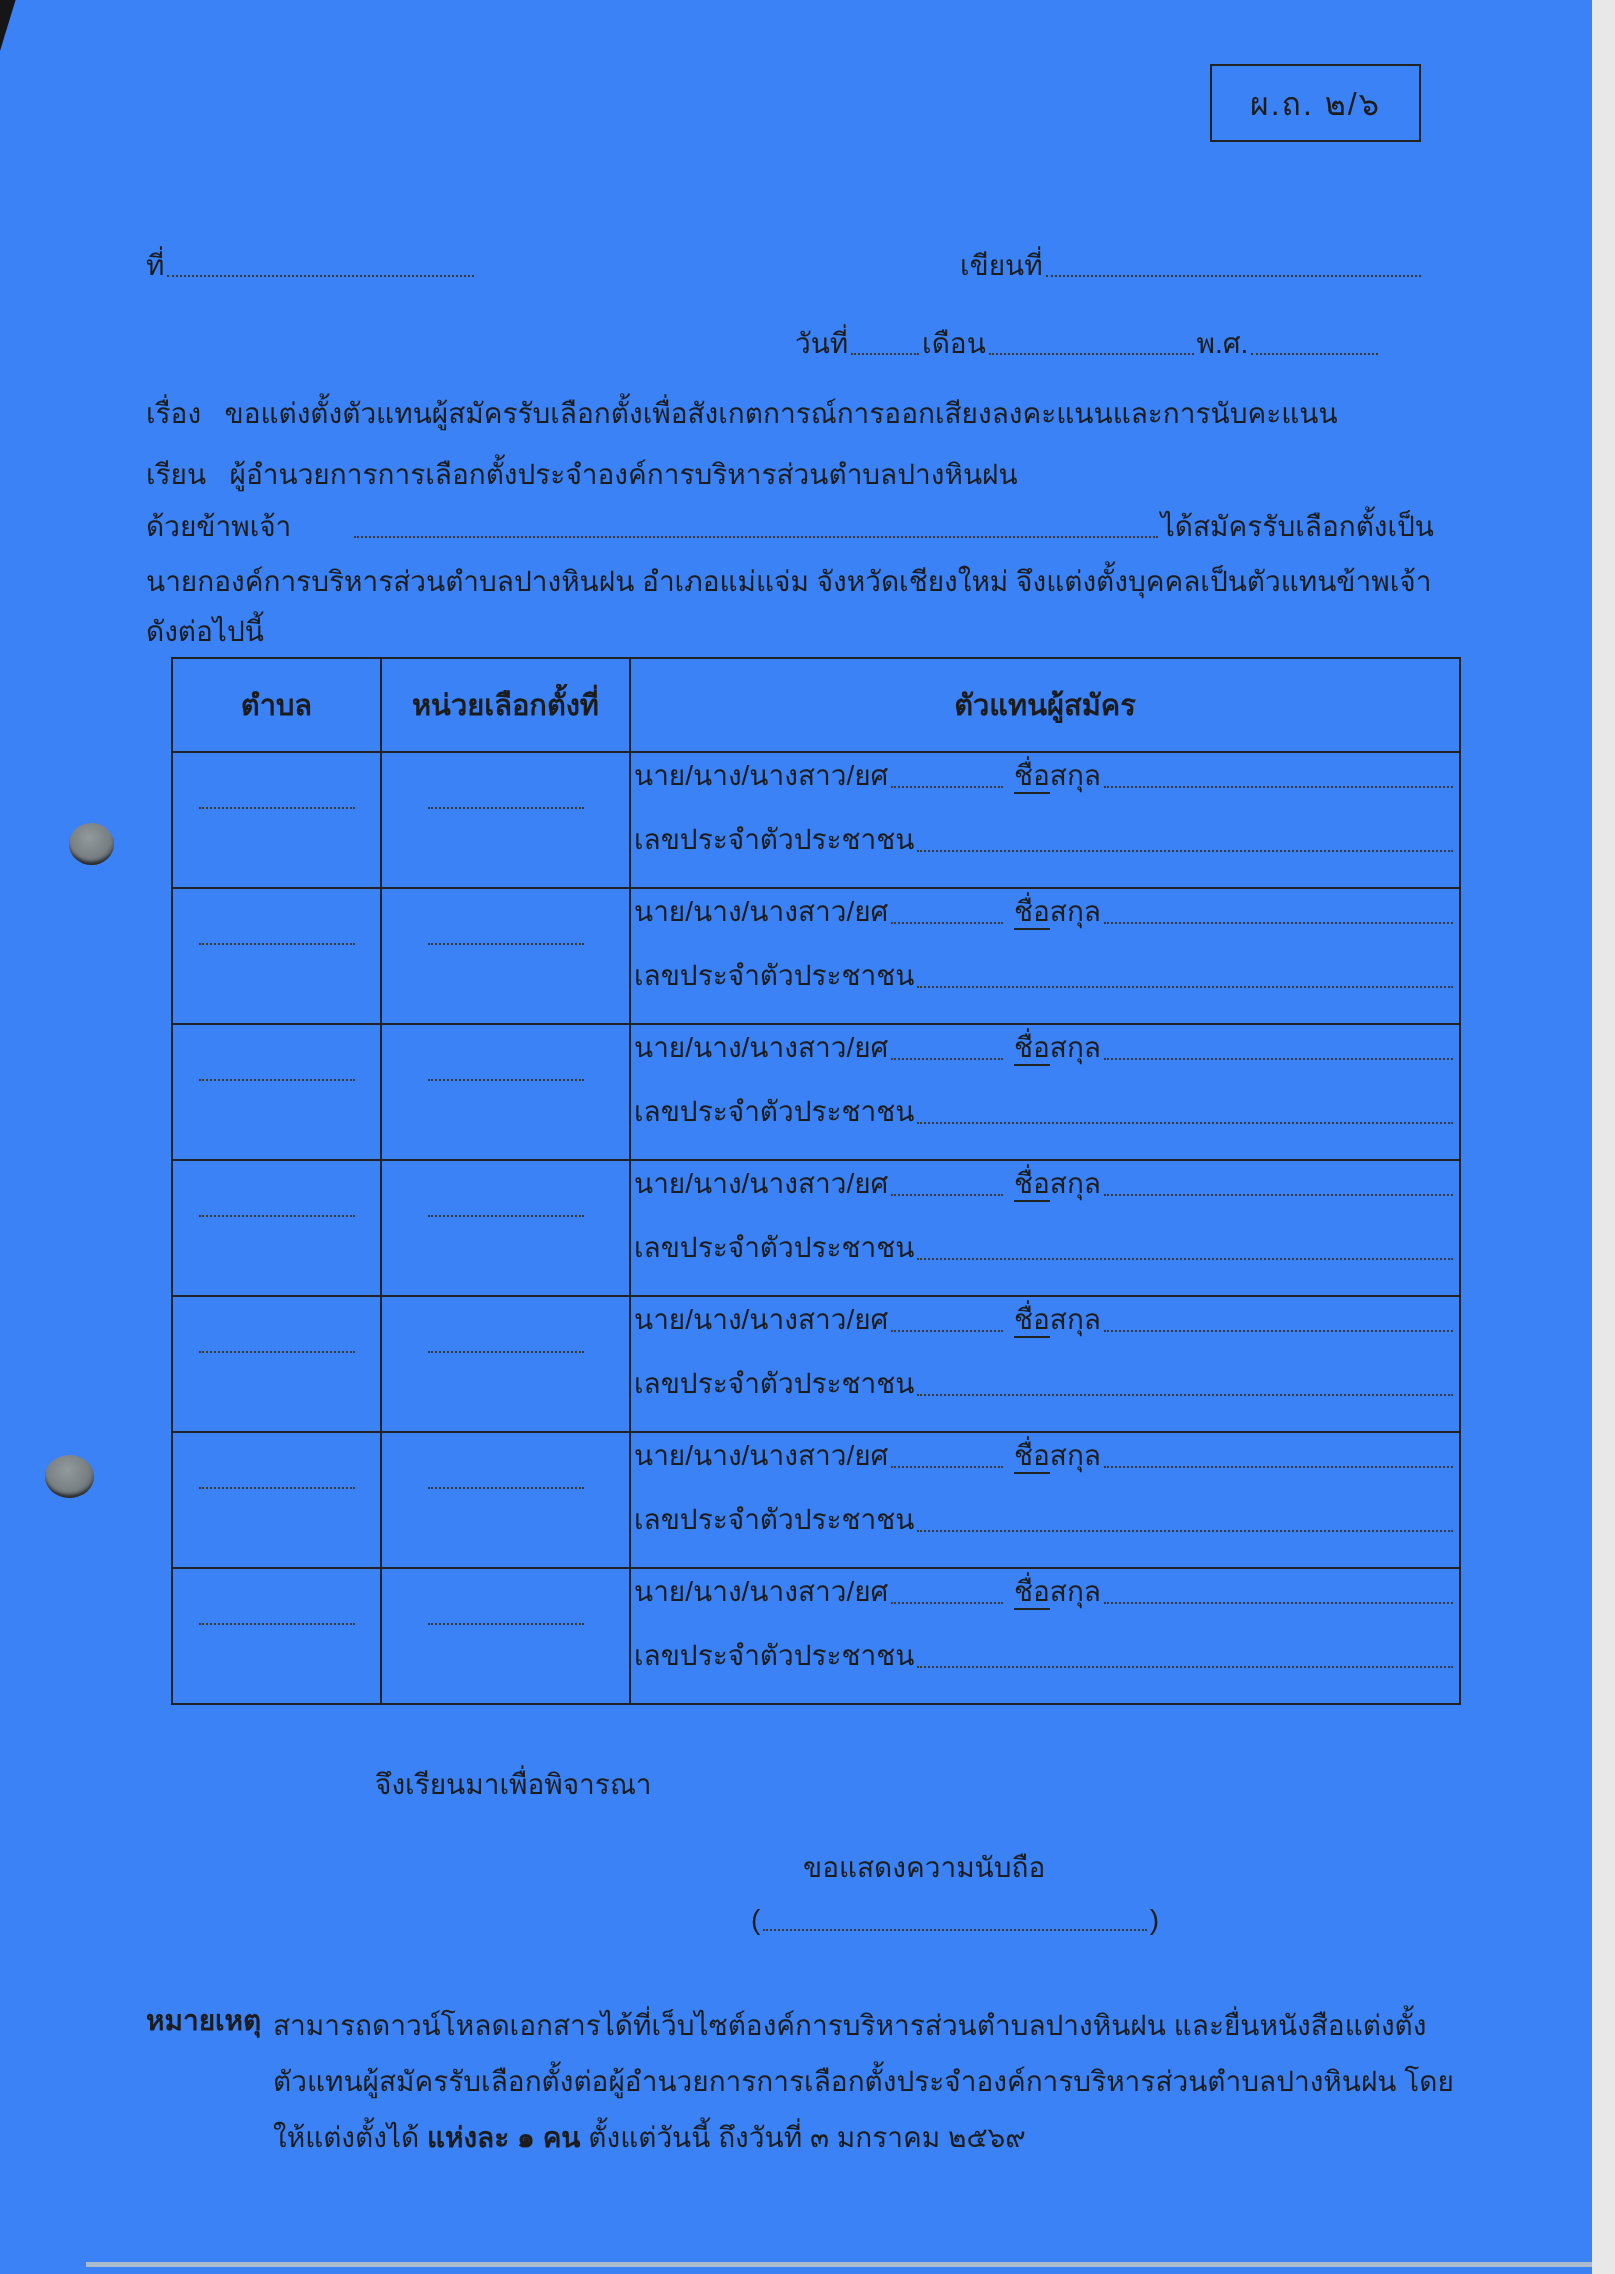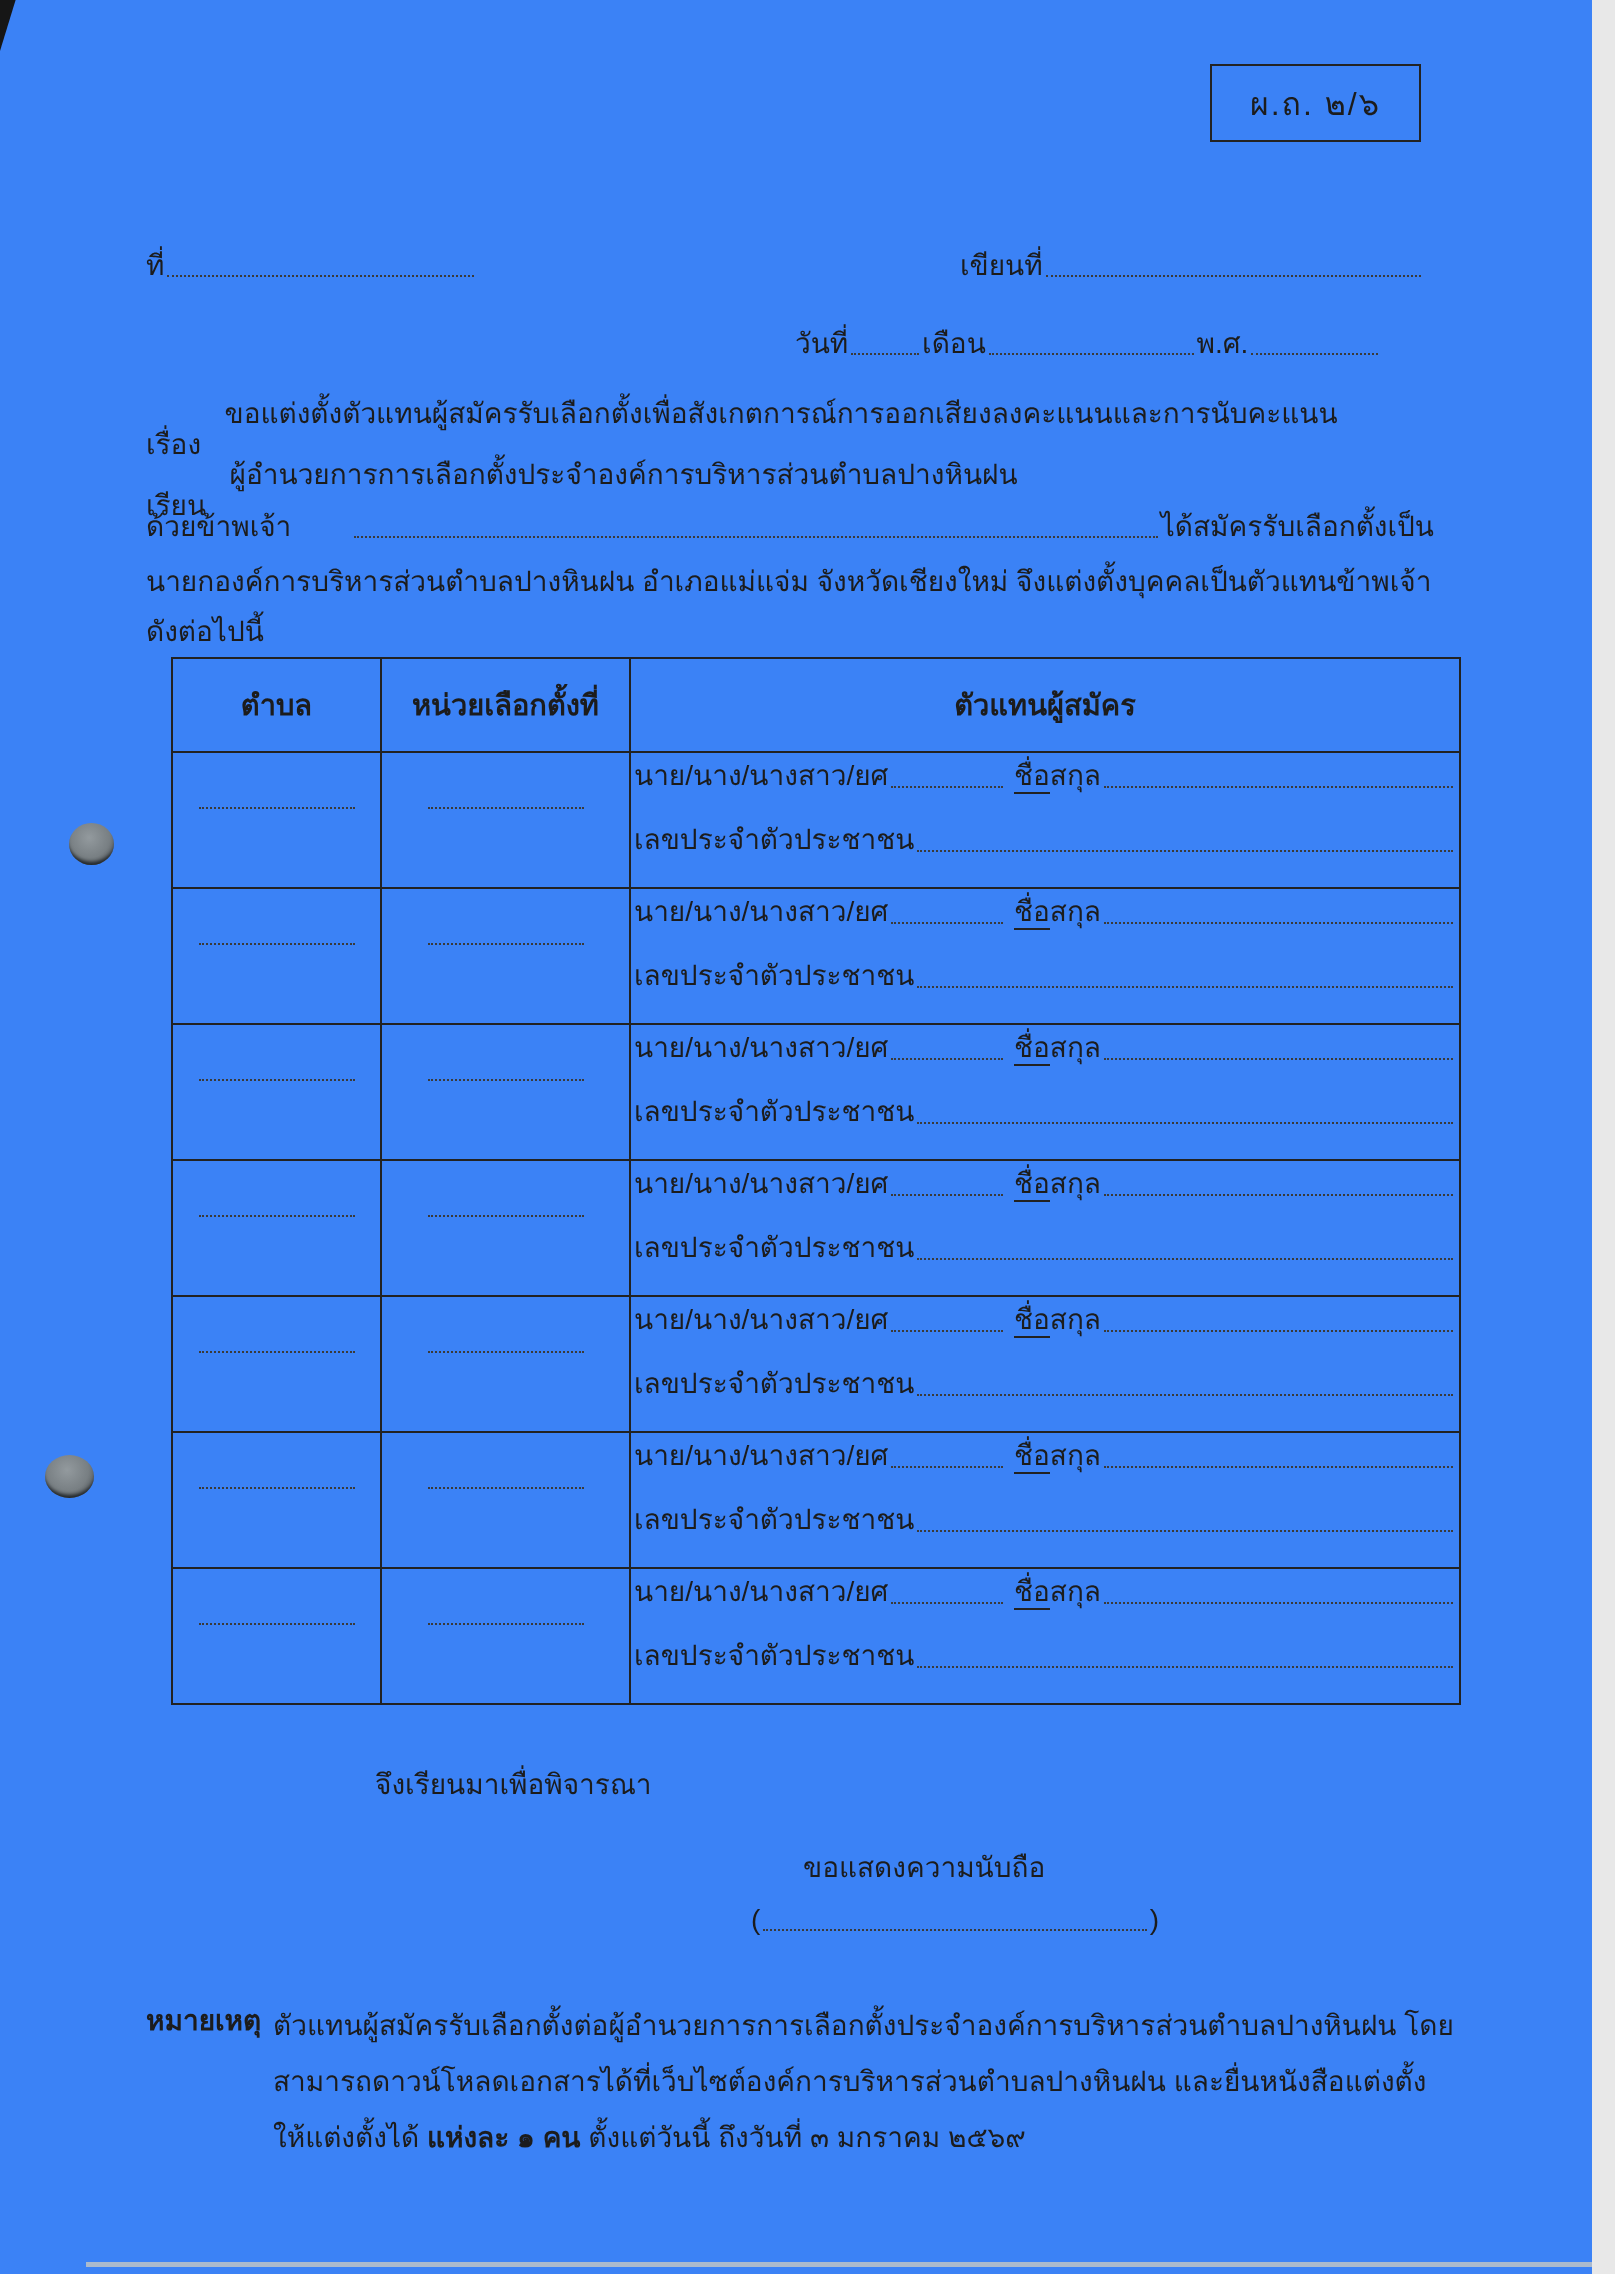--- a/index.html
+++ b/index.html
@@ -28,21 +28,21 @@
     border:2.9px solid #232323;
     display:flex;align-items:center;justify-content:center;
     font-size:32px;letter-spacing:2px;
   }
   .row-a{margin-top:246px;}
   .slot-tee{display:flex;width:341px;}
   .slot-khian{display:flex;flex:1 1 auto;margin-left:473px;margin-right:9.8px;}
   .row-b{margin-top:39px;margin-left:649px;margin-right:21.5px;}
   .subject-line{margin-top:31px;}
   .to-line{margin-top:21.5px;}
-  .label-gap{margin-right:23.4px;margin-top:31px;}
+  .label-gap{margin-right:23.4px;}
   .para-1{margin-top:13.7px;}
   .para-1 .indent{width:205px;flex:0 0 auto;}
   .para-2{margin-top:15.6px;}
   .para-3{margin-top:11.7px;}
   
   table.rep{border-collapse:collapse;margin:5.9px 0 0 25px;width:1287px;table-layout:fixed;}
   table.rep th,table.rep td{border:2px solid #222;padding:3px;vertical-align:top;}
   col.c1{width:209px;}col.c2{width:249px;}col.c3{width:830px;}
   th{height:86px;font-weight:bold;font-size:29px;vertical-align:middle !important;text-align:center;}
   td{height:128px;}
@@ -306,21 +306,21 @@
     <div class="line name-line">
       <span>(</span>
       <span class="dots"></span>
       <span>)</span>
     </div>
 
 
     <div class="note">
       <div class="note-label">หมายเหตุ</div>
       <div class="note-text">
+        <div class="nline">สามารถดาวน์โหลดเอกสารได้ที่เว็บไซต์องค์การบริหารส่วนตำบลปางหินฝน และยื่นหนังสือแต่งตั้ง</div>
         <div class="nline">ตัวแทนผู้สมัครรับเลือกตั้งต่อผู้อำนวยการการเลือกตั้งประจำองค์การบริหารส่วนตำบลปางหินฝน โดย</div>
-        <div class="nline">สามารถดาวน์โหลดเอกสารได้ที่เว็บไซต์องค์การบริหารส่วนตำบลปางหินฝน และยื่นหนังสือแต่งตั้ง</div>
         <div class="nline"><span>ให้แต่งตั้งได้ </span><span class="bold">แห่งละ ๑ คน</span><span> ตั้งแต่วันนี้ ถึงวันที่  ๓ มกราคม  ๒๕๖๙</span></div>
       </div>
     </div>
 
   </div>
 </div>
 
 
 </body></html>

